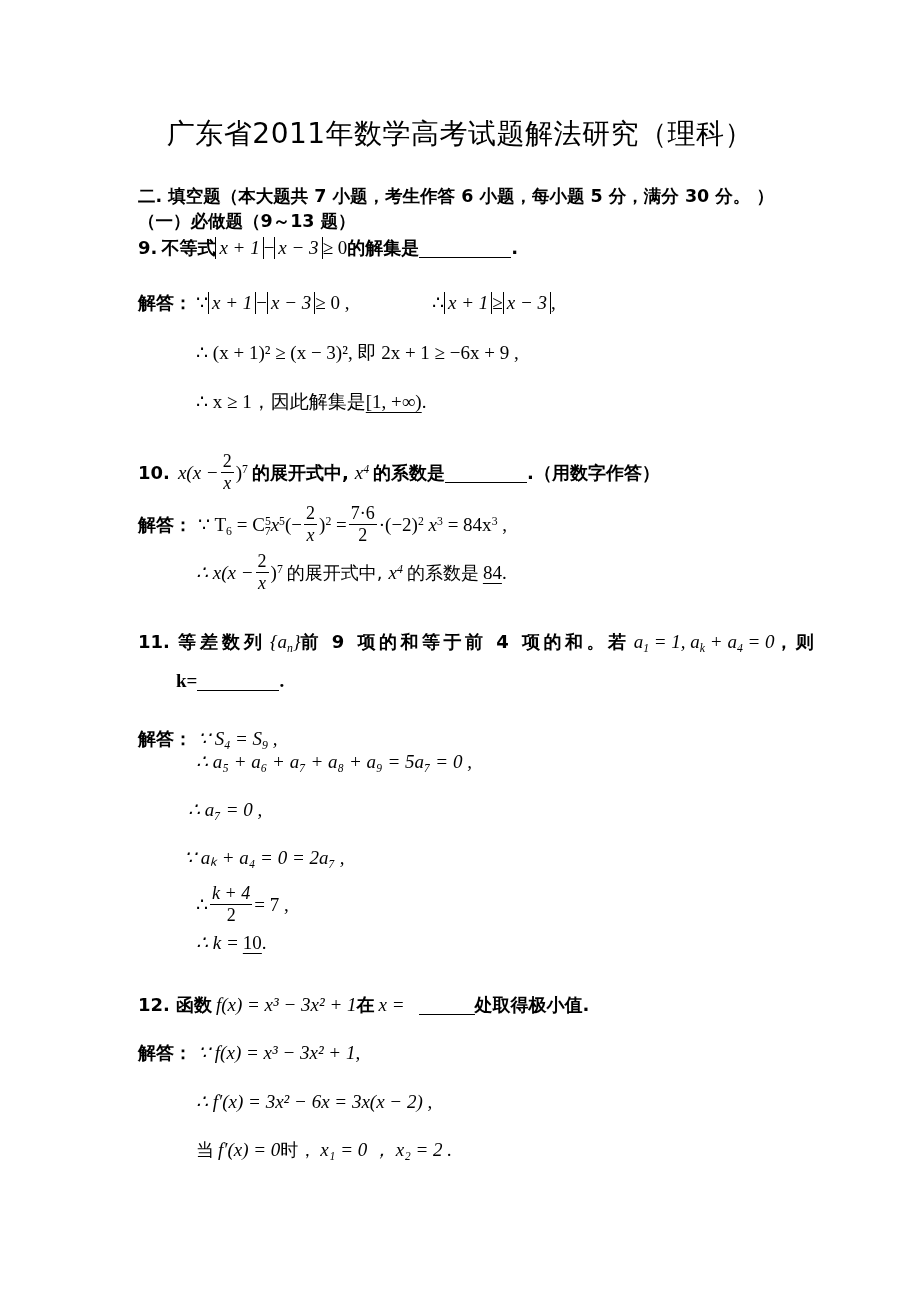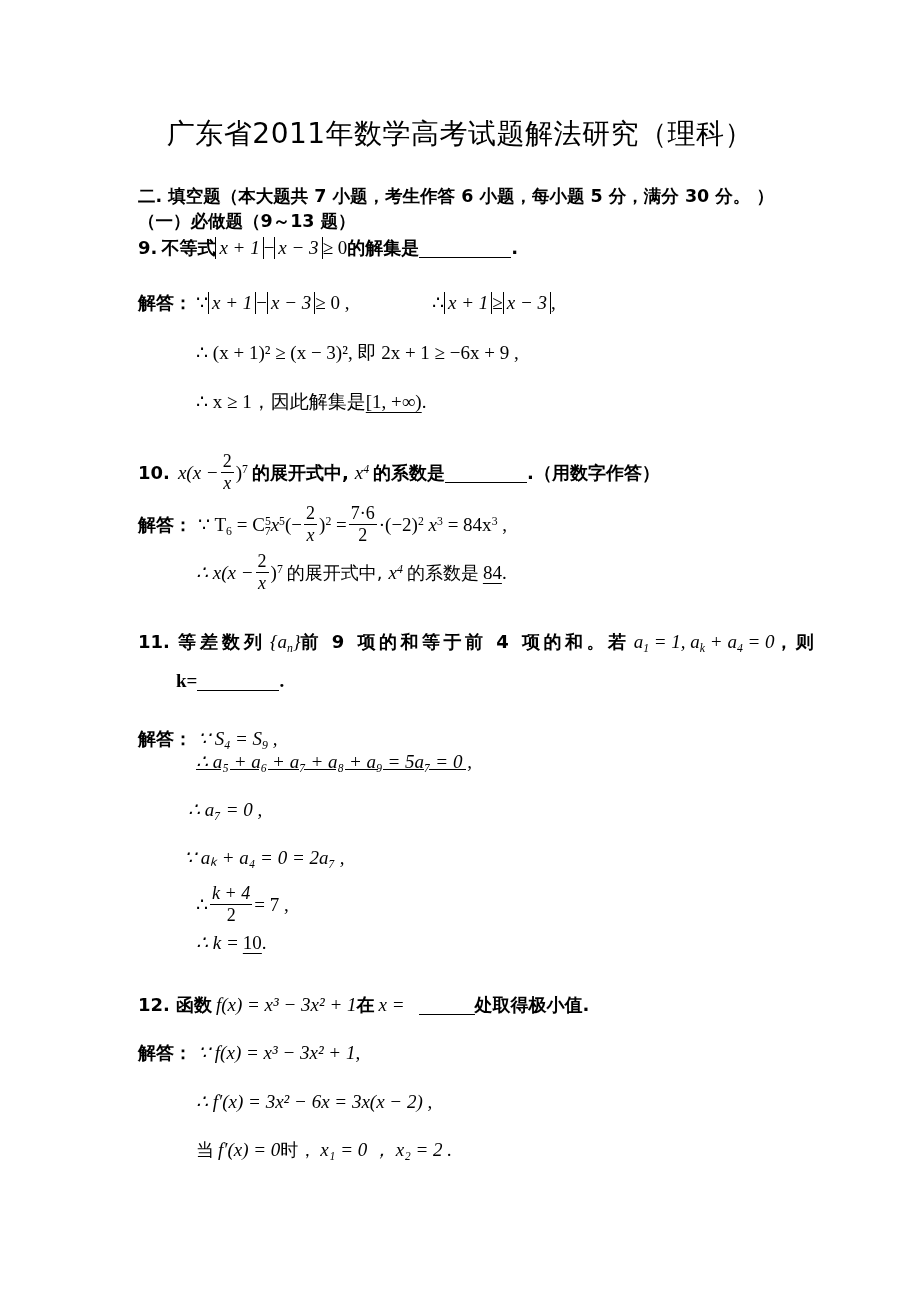--- a/index.html
+++ b/index.html
@@ -96,21 +96,21 @@
   <span class="reg i"><span>{a</span><sub>n</sub><span>}</span></span><span class="cjkb" style="letter-spacing:3.5px;">前 9 项的和等于前 4 项的和。若</span>
   <span class="reg i"><span>a</span><sub>1</sub><span> = 1, a</span><sub>k</sub><span> + a</span><sub>4</sub><span> = 0</span></span><span class="cjkb" style="letter-spacing:3px;">，则</span>
 </div>
 <div class="line" style="top:671px;left:176px;">
   <span class="bold">k=</span><span class="blank" style="width:82px;">&nbsp;</span><span class="bold">.</span>
 </div>
 
 <div class="line" style="top:705px;left:138px;margin-top:24px;">
   <span class="ans-label" style="margin-right:6px;">解答：</span><span class="reg i"><span>∵ S</span><sub>4</sub><span> = S</span><sub>9</sub><span> ,</span></span>
 </div>
-<div class="line reg i" style="top:752px;left:196px;text-decoration:underline;">∴ a₅ + a₆ + a₇ + a₈ + a₉ = 5a₇ = 0 ,</div>
+<div class="line reg i" style="top:752px;left:196px;">∴ a₅ + a₆ + a₇ + a₈ + a₉ = 5a₇ = 0 ,</div>
 <div class="line reg i" style="top:800px;left:188px;">∴ a₇ = 0 ,</div>
 <div class="line reg i" style="top:848px;left:184px;text-align:center;">∵ aₖ + a₄ = 0 = 2a₇ ,</div>
 <div class="line" style="top:884px;left:196px;display:flex;align-items:center;">
   <span class="reg">∴</span>
   <span class="frac">
       <span class="num i">k + 4</span>
       <span class="den m">2</span>
     </span>
   <span class="reg">= 7 ,</span>
 </div>

